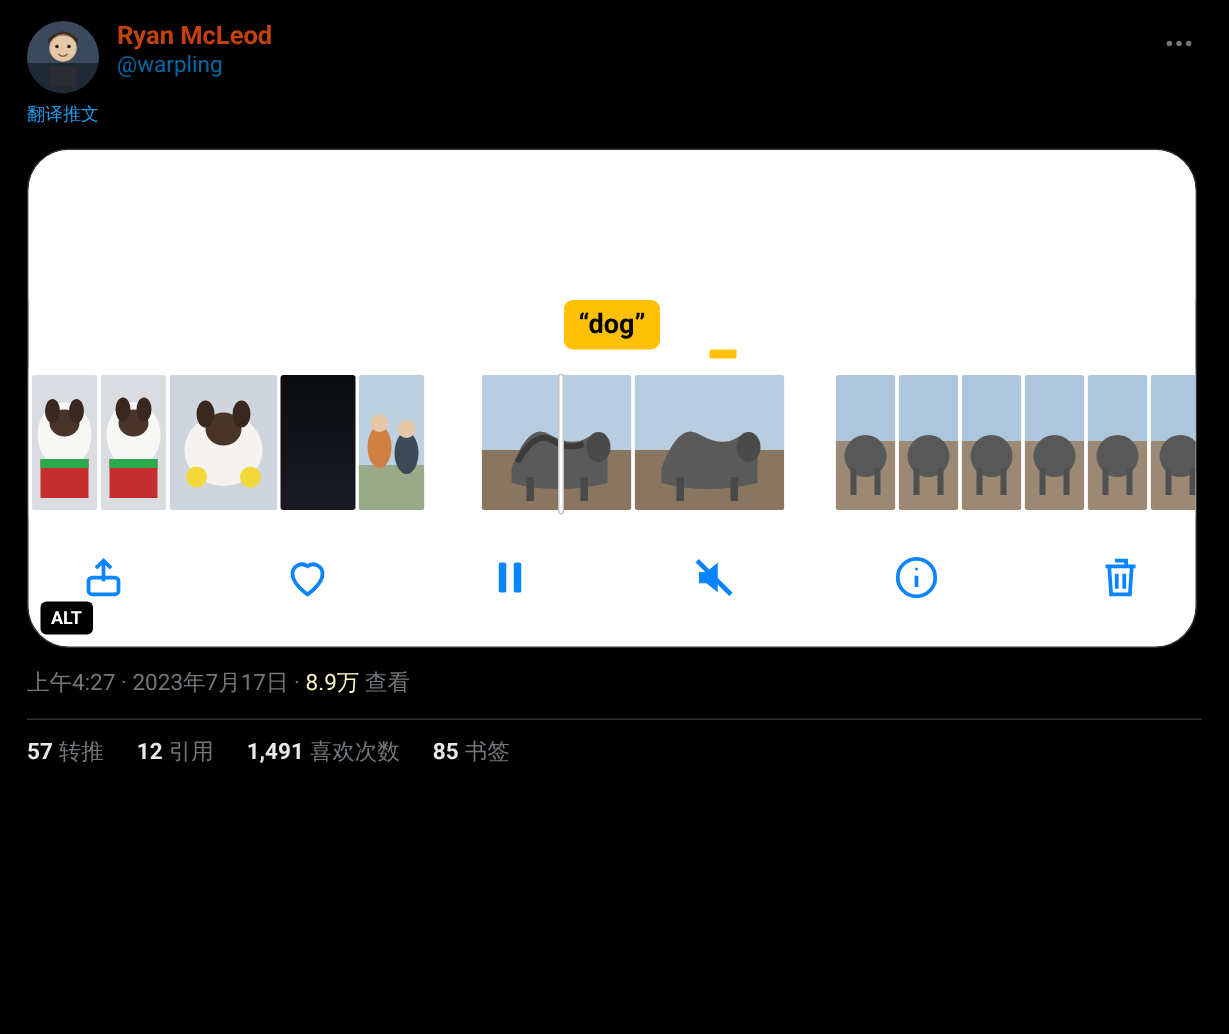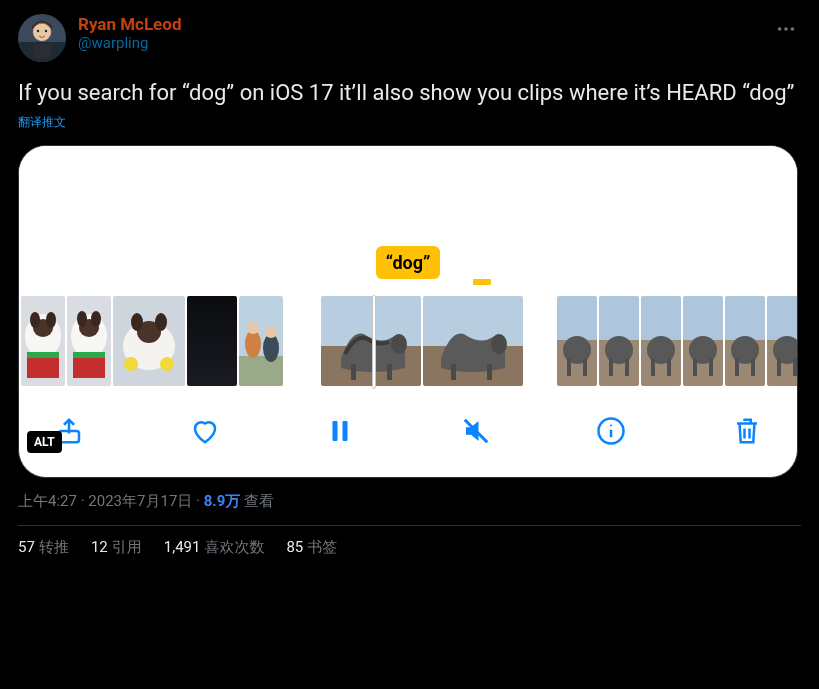--- a/index.html
+++ b/index.html
@@ -30,26 +30,26 @@
   .clip.md { width: 72px; }
   .clip.dark { width: 50px; background: linear-gradient(#0b0c10,#1a1b22); }
   .clip.lg { width: 100px; }
   .clip.xs { width: 40px; }
   .playhead { position: absolute; top: 4px; left: 353px; width: 4px; height: 94px; background: #fff; border: 1px solid #c6c6c6; border-radius: 2px; z-index: 3; }
   .toolbar { display: flex; justify-content: space-between; align-items: center; padding: 22px 32px 28px 32px; }
   .tool-btn { width: 36px; height: 36px; display: flex; align-items: center; justify-content: center; cursor: pointer; }
   .tool-btn svg { width: 30px; height: 30px; stroke: #0a84ff; fill: none; stroke-width: 2; }
   .tool-btn.pause svg rect { fill: #0a84ff; stroke: none; }
   .tool-btn.mute svg { fill: #0a84ff; stroke: none; }
-  .alt-badge { position: absolute; left: 8px; bottom: 24px; background: #000; color: #fff; font-size: 12px; font-weight: 700; padding: 4px 7px; border-radius: 4px; }
+  .alt-badge { position: absolute; left: 8px; bottom: 8px; background: #000; color: #fff; font-size: 12px; font-weight: 700; padding: 4px 7px; border-radius: 4px; }
   .meta { margin-top: 14px; font-size: 15px; color: #71767b; }
-  .meta .views-num { color: #3b82f6; font-weight: 700; }
+  .meta .views-num { color: #fef9c3; font-weight: 400; }
   .sep { border-top: 1px solid #2f3336; margin: 14px 0 12px 0; }
   .stats { display: flex; gap: 22px; font-size: 15px; color: #71767b; }
-  .stats .num { color: #e7e9ea; font-weight: 400; margin-right: 4px; }
+  .stats .num { color: #e7e9ea; font-weight: 700; margin-right: 4px; }
 </style>
 </head>
 <body>
 
 <div class="tweet">
   <div class="header">
     <div class="avatar">
       <svg viewBox="0 0 48 48">
         <rect width="48" height="48" fill="#3a4a5c"></rect>
         <rect x="0" y="28" width="48" height="20" fill="#1e2a36"></rect>
@@ -68,21 +68,20 @@
     </div>
     <div class="more">
       <svg viewBox="0 0 24 24">
           <circle cx="5" cy="12" r="2" fill="#71767b"></circle>
           <circle cx="12" cy="12" r="2" fill="#71767b"></circle>
           <circle cx="19" cy="12" r="2" fill="#71767b"></circle>
         </svg>
     </div>
   </div>
 
-  <div class="body-text">If you search for “dog” on iOS 17 it’ll also show you clips where it’s HEARD “dog”</div>
   <div class="translate">翻译推文</div>
 
   <div class="media-card">
     <div class="media-inner">
       <div class="media-top"></div>
       <div class="callout-row">
         <div class="callout">“dog”</div>
       </div>
 
       <div class="timeline">

